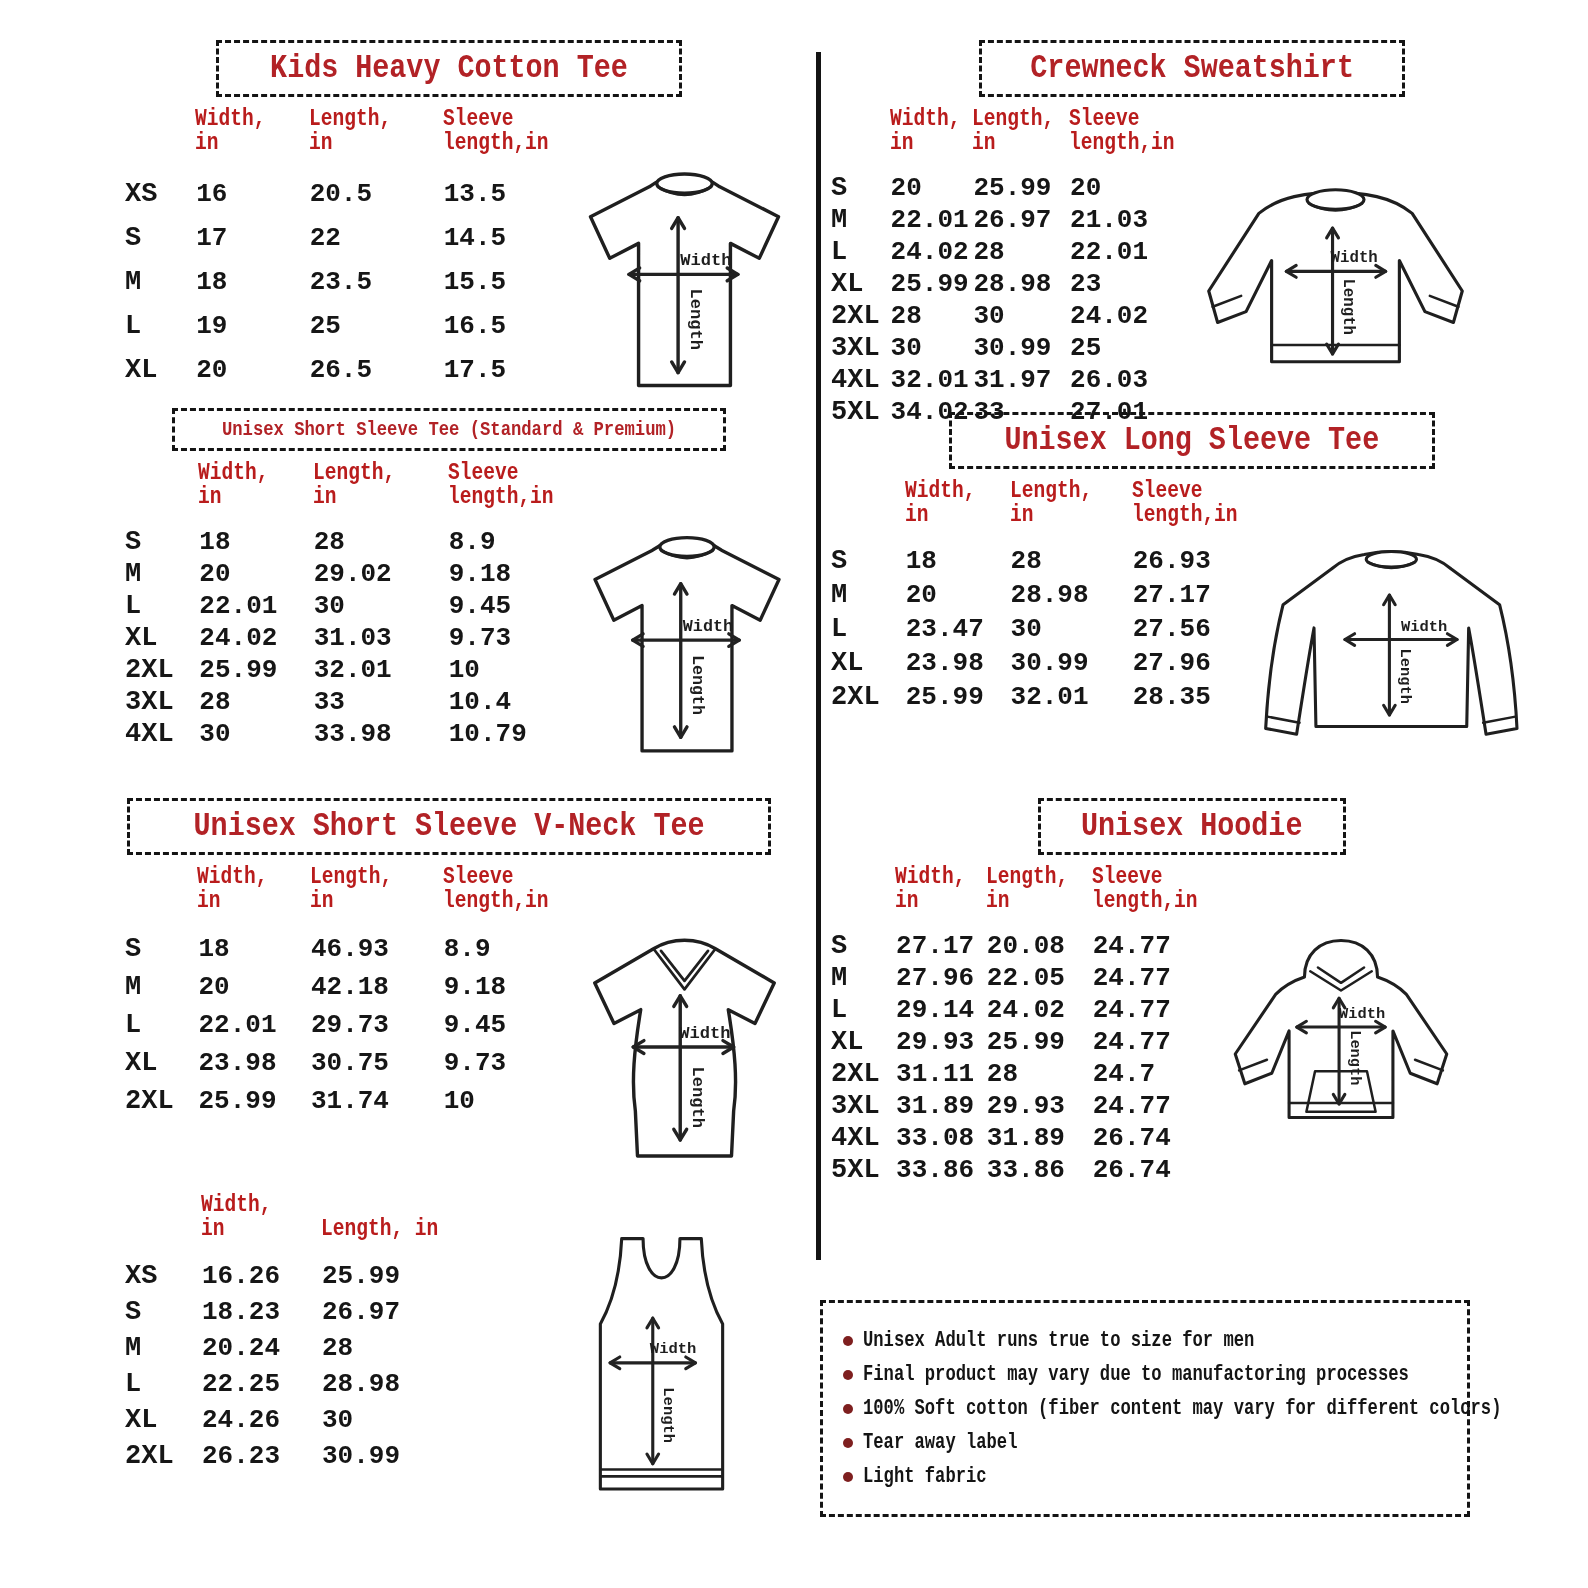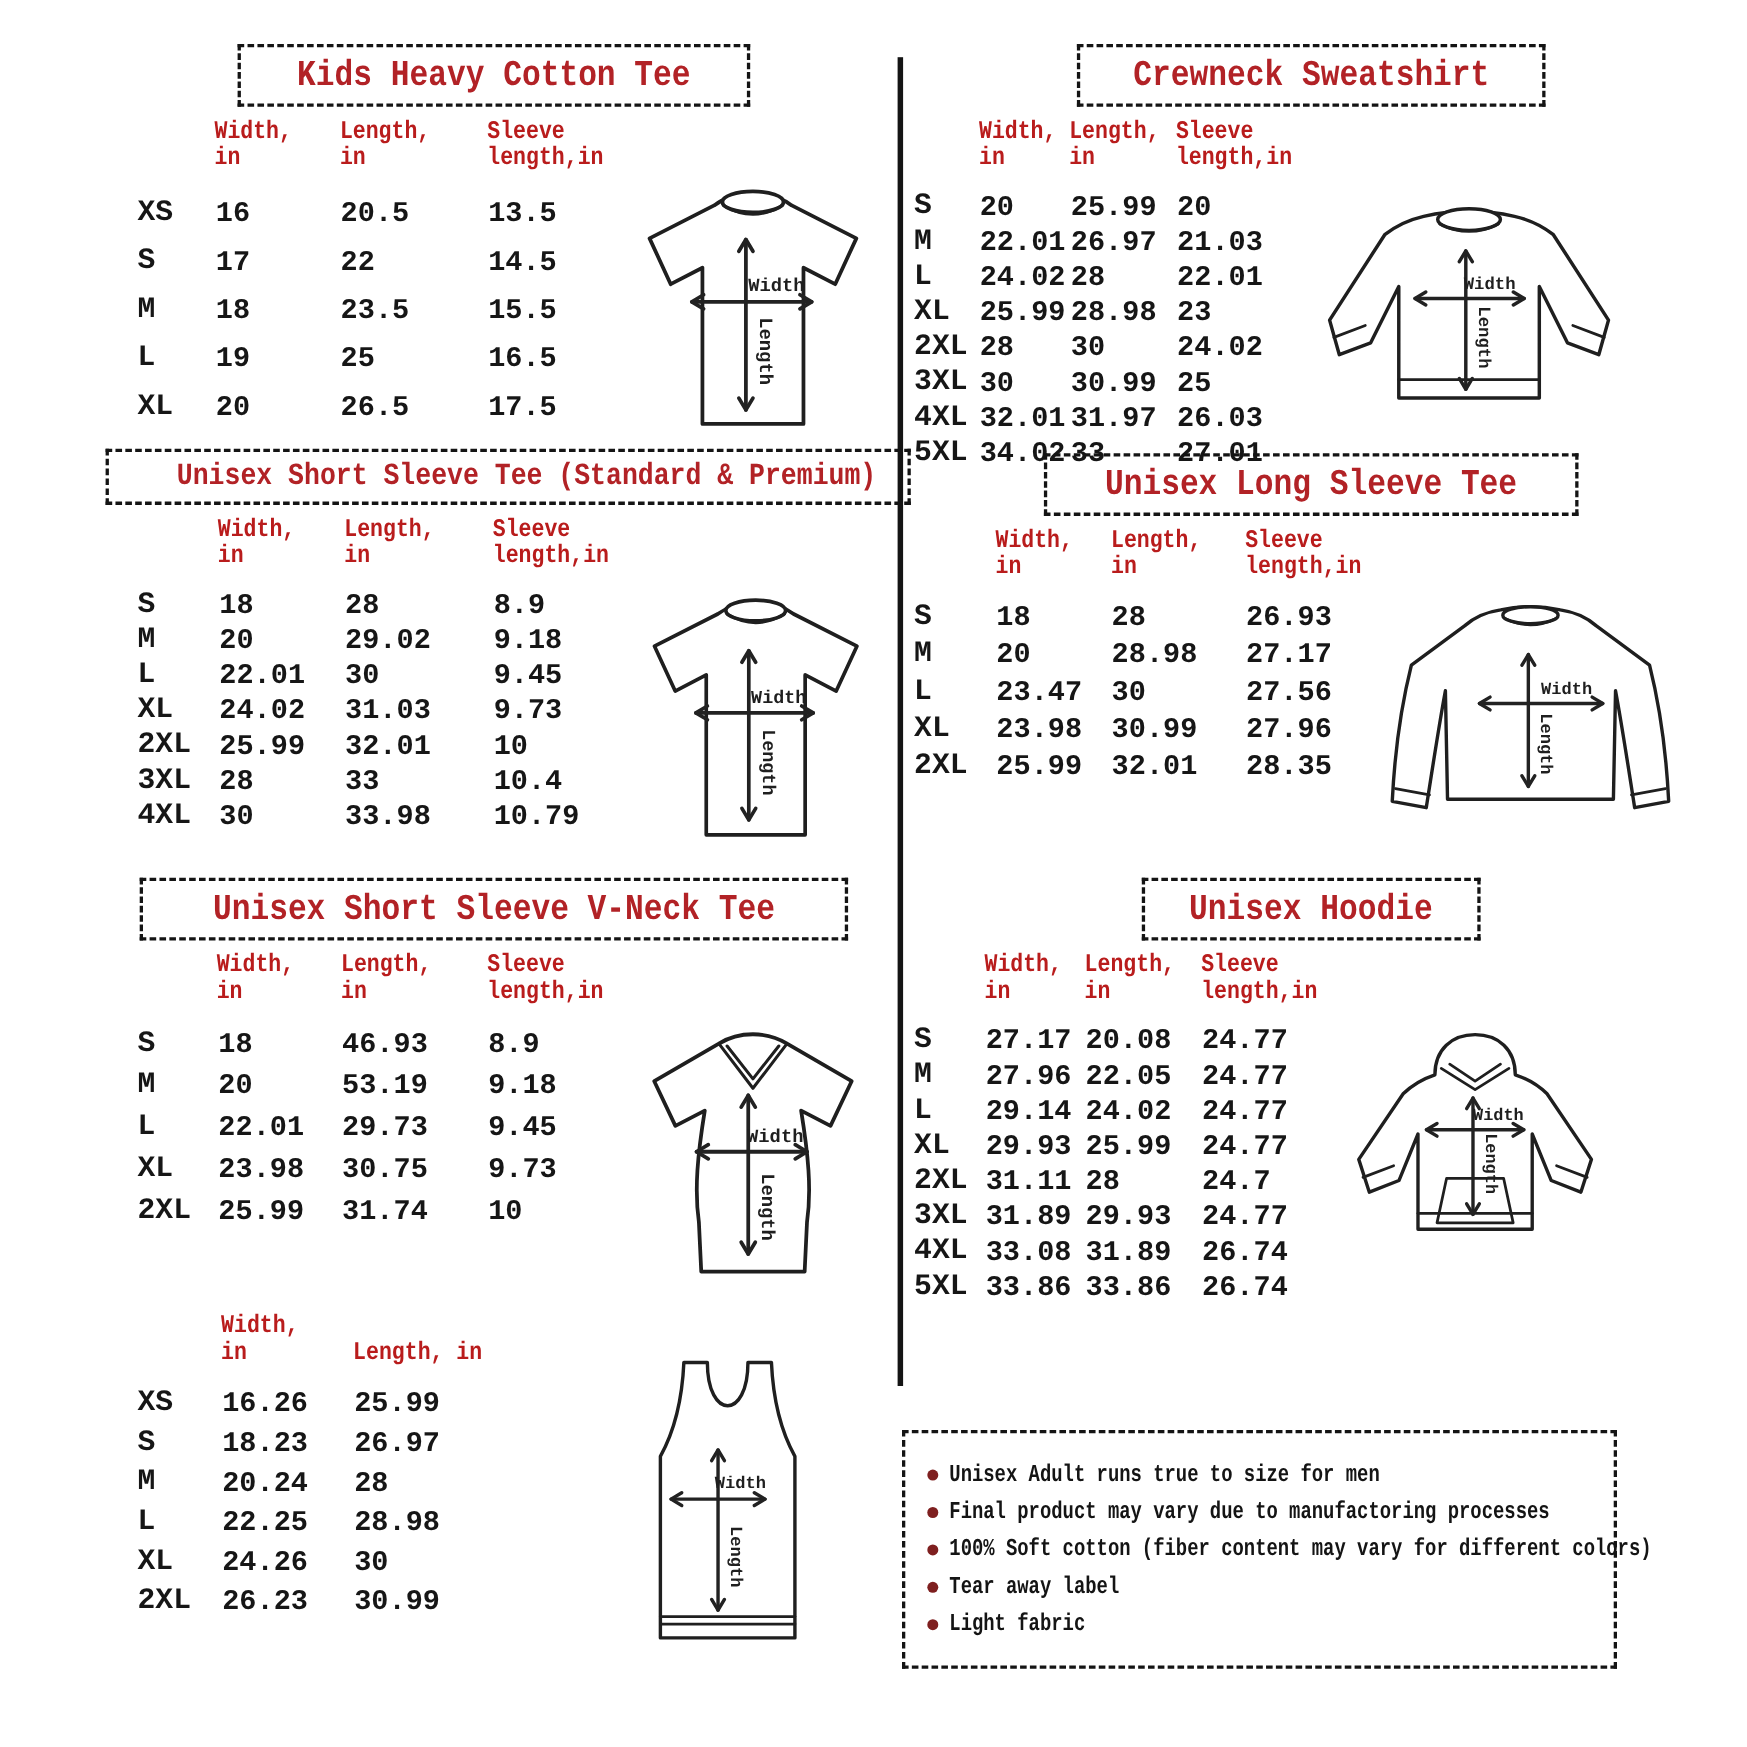--- a/index.html
+++ b/index.html
@@ -12,21 +12,21 @@
   #sec-vneck{left:96px; top:798px; width:706px;}
   #sec-tank {left:96px; top:1183px;width:706px;}
   #sec-crew {left:830px;top:40px; width:724px;}
   #sec-long {left:830px;top:412px;width:724px;}
   #sec-hood {left:830px;top:798px;width:724px;}
   #notes    {left:820px;top:1300px;width:650px;}
 
   .titlebox{display:block;margin:0 auto;width:max-content;max-width:100%;
             border:3.5px dashed #141414;padding:7px 22px;color:#b22226;
             font-weight:bold;font-size:33px;text-align:center;}
-  #sec-std .titlebox{font-size:28px;padding:7px 10px;}
+  #sec-std .titlebox{font-size:20px;padding:7px 10px;}
   .tscale{display:inline-block;transform:scaleX(.86);transform-origin:center;white-space:nowrap;}
 
   .body{display:flex;align-items:flex-start;margin-top:10px;}
   .sec-left .body table{margin-left:28px;}
   table.size-table{border-collapse:collapse;}
   .size-table th{color:#b91c1c;font-size:23px;font-weight:bold;text-align:left;
                  vertical-align:bottom;padding:0 0 16px 0;}
   .hscale{display:inline-block;transform:scaleX(.85);transform-origin:0 100%;
           white-space:pre-line;line-height:1.05;}
   .size-table td{font-size:26px;font-weight:bold;color:#161616;}
@@ -240,21 +240,21 @@
         <tbody>
             <tr>
               <td class="size">S</td>
               <td class="val">18</td>
               <td class="val">46.93</td>
               <td class="val">8.9</td>
             </tr>
             <tr>
               <td class="size">M</td>
               <td class="val">20</td>
-              <td class="val">53.19</td>
+              <td class="val">42.18</td>
               <td class="val">9.18</td>
             </tr>
             <tr>
               <td class="size">L</td>
               <td class="val">22.01</td>
               <td class="val">29.73</td>
               <td class="val">9.45</td>
             </tr>
             <tr>
               <td class="size">XL</td>

